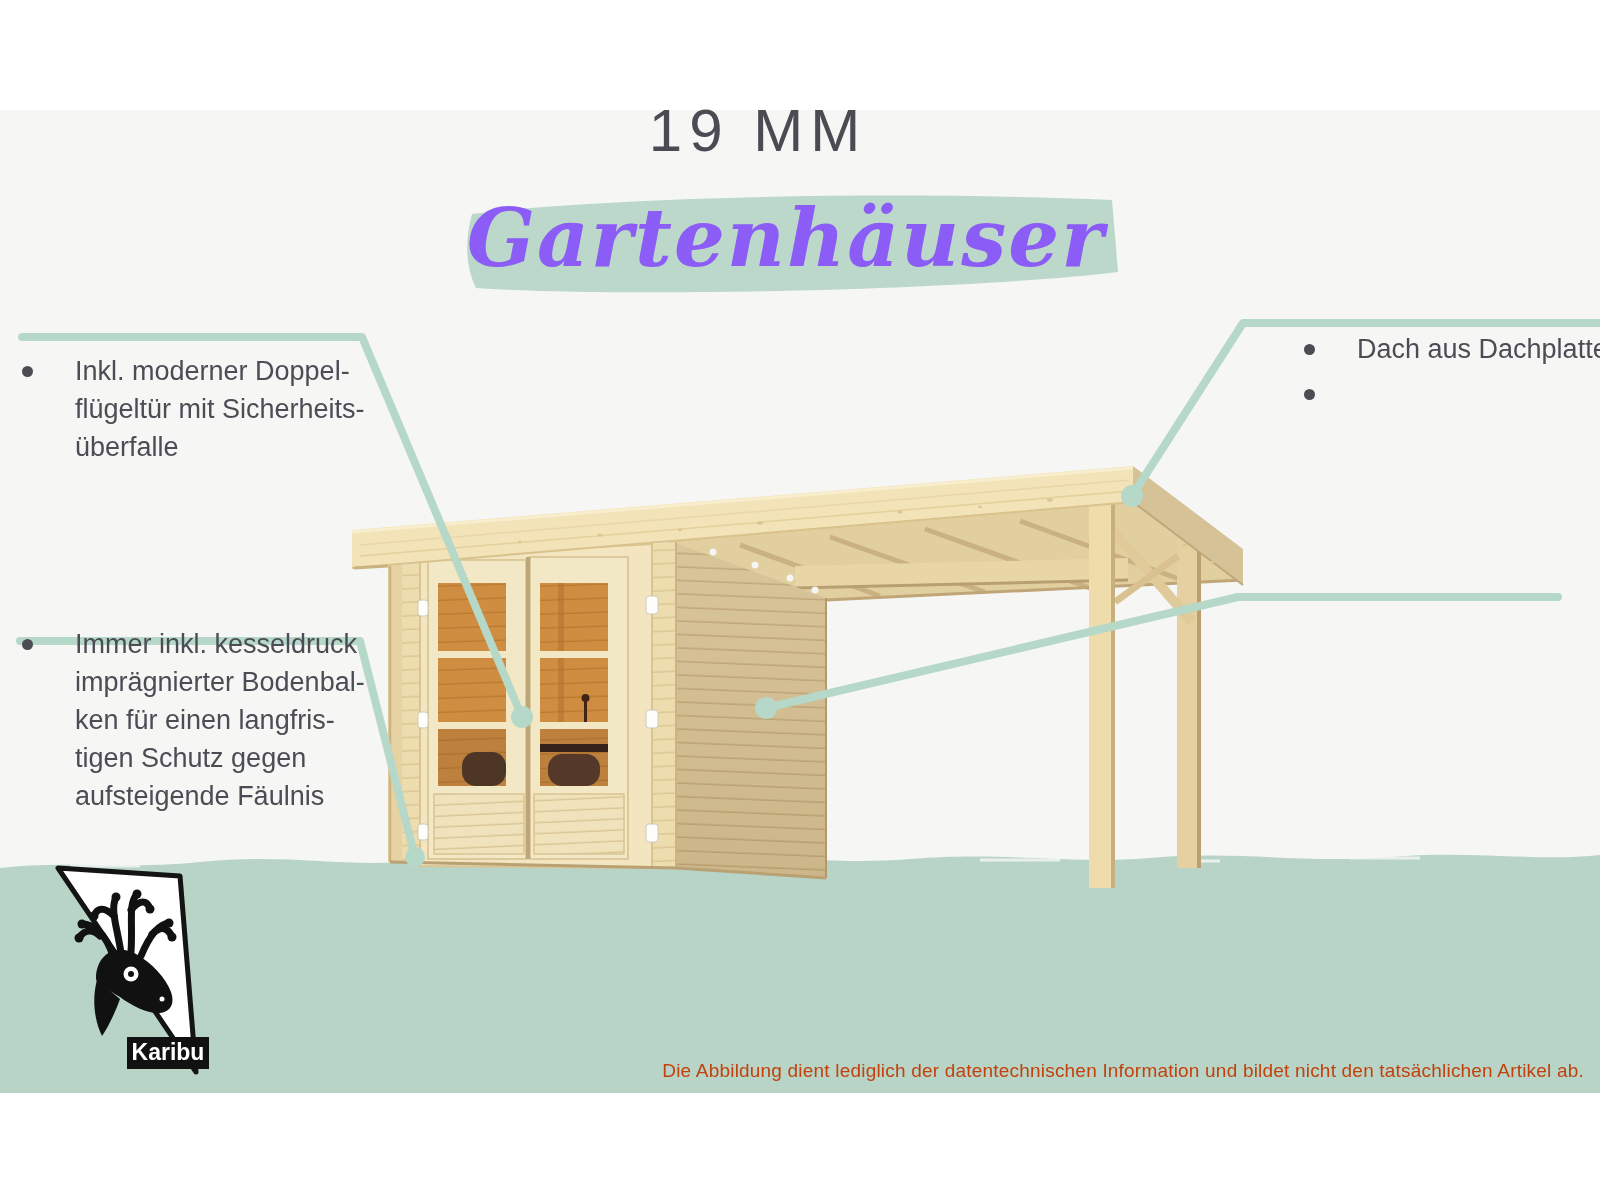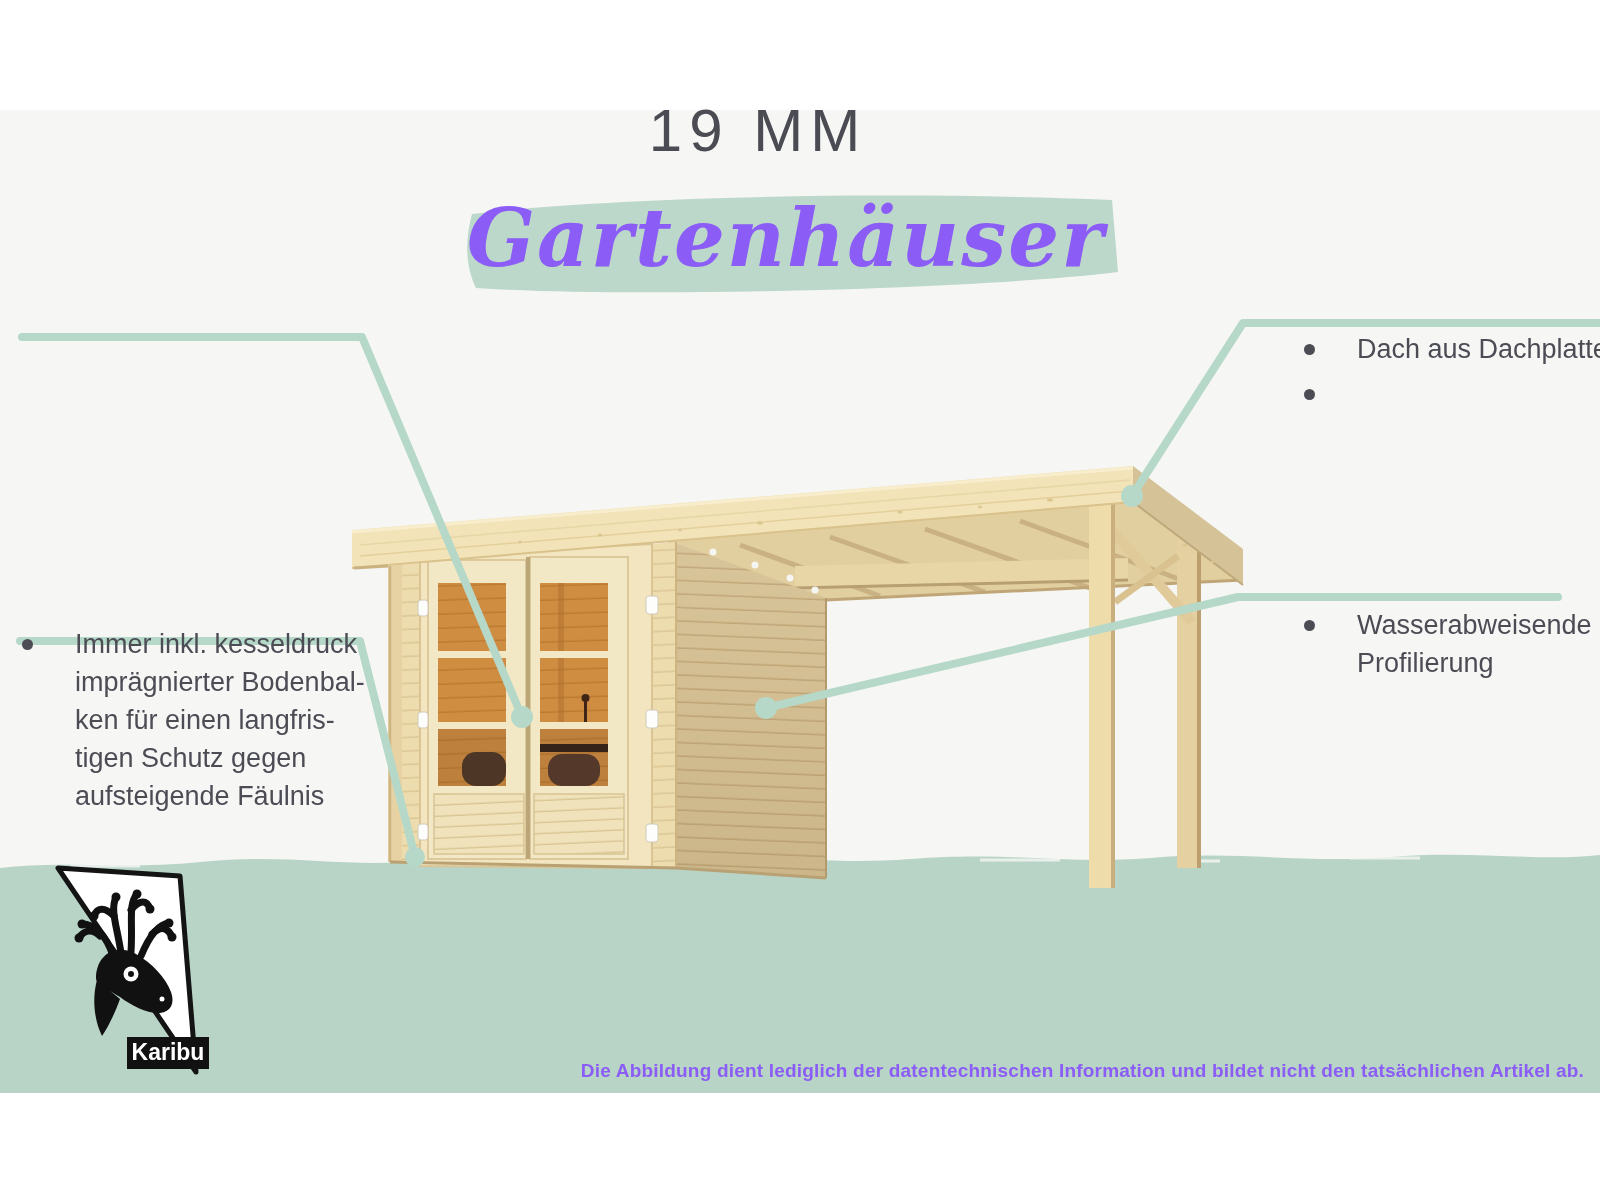--- a/index.html
+++ b/index.html
@@ -29,21 +29,21 @@
   .feature .txt{white-space:pre;margin-left:42px;}
   .fl{left:22px;}
   .fr{left:1304px;}
   #list-left-top{top:352px;}
   #list-left-bottom{top:625px;}
   #list-right-top{top:330px;}
   #list-right-bottom{top:606px;}
 
   .disclaimer{
     position:absolute;right:16px;top:1060px;
-    font-size:19px;font-weight:bold;color:#8b5cf6;letter-spacing:0.2px;
+    font-size:19px;font-weight:normal;color:#c2410c;letter-spacing:0.2px;
   }
 </style>
 </head>
 <body>
 
 <div class="bg-gray"></div>
 
 <svg class="scene" viewBox="0 0 1600 1200">
   <defs>
     <pattern id="pFront" width="40" height="13.5" patternUnits="userSpaceOnUse" patternTransform="rotate(-2.6)">
@@ -249,20 +249,26 @@
 <div class="headline-size">19 MM</div>
 
 <div class="script-block">
   <svg viewBox="0 0 668 130">
     <path fill="#bcd8ca" d="M20,38 C150,22 420,14 660,24 L666,96 C520,114 170,122 24,112 C12,88 14,60 20,38 Z"></path>
   </svg>
   <div class="script-text">Gartenhäuser</div>
 </div>
 
 <div class="feature fl" id="list-left-top">
+  <div class="item">
+    <span class="dot"></span>
+    <span class="txt">Inkl. moderner Doppel-
+flügeltür mit Sicherheits-
+überfalle</span>
+  </div>
 </div>
 
 <div class="feature fl" id="list-left-bottom">
   <div class="item">
     <span class="dot"></span>
     <span class="txt">Immer inkl. kesseldruck
 imprägnierter Bodenbal-
 ken für einen langfris-
 tigen Schutz gegen
 aufsteigende Fäulnis</span>
@@ -273,20 +279,15 @@
   <div class="item">
     <span class="dot"></span>
     <span class="txt">Dach aus Dachplatten</span>
   </div>
   <div class="item">
     <span class="dot"></span>
   </div>
 </div>
 
 <div class="feature fr" id="list-right-bottom">
-  <div class="item">
-    <span class="dot"></span>
-    <span class="txt">Wasserabweisende
-Profilierung</span>
-  </div>
 </div>
 
 <div class="disclaimer">Die Abbildung dient lediglich der datentechnischen Information und bildet nicht den tatsächlichen Artikel ab.</div>
 
 </body></html>

